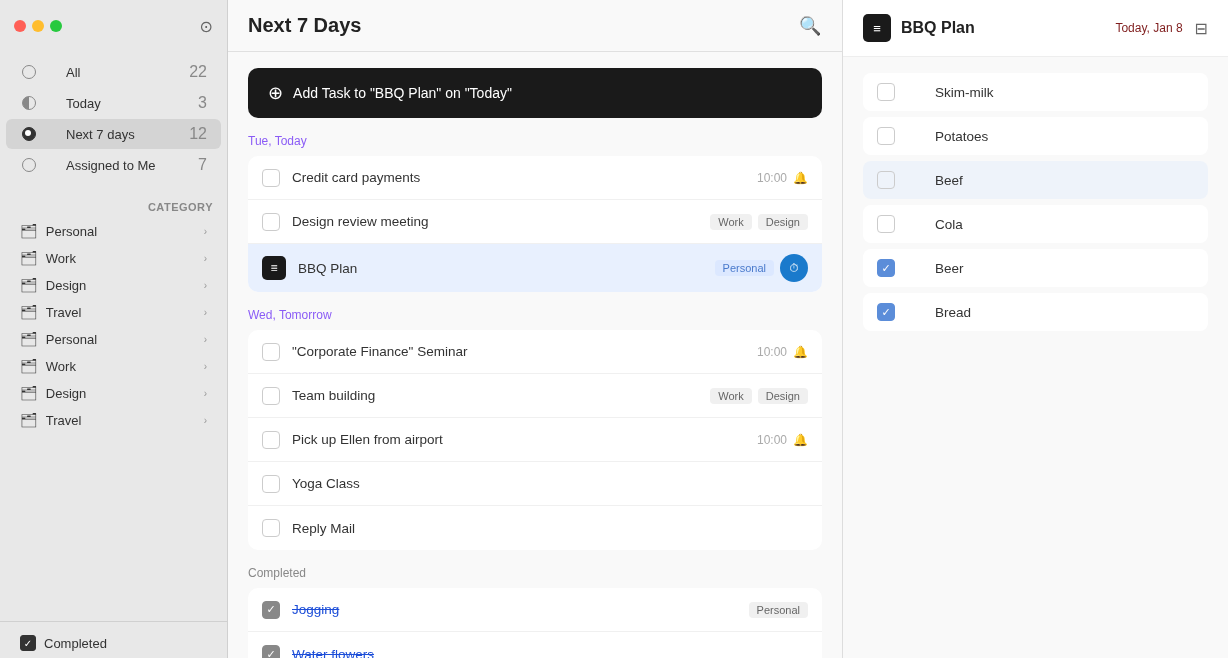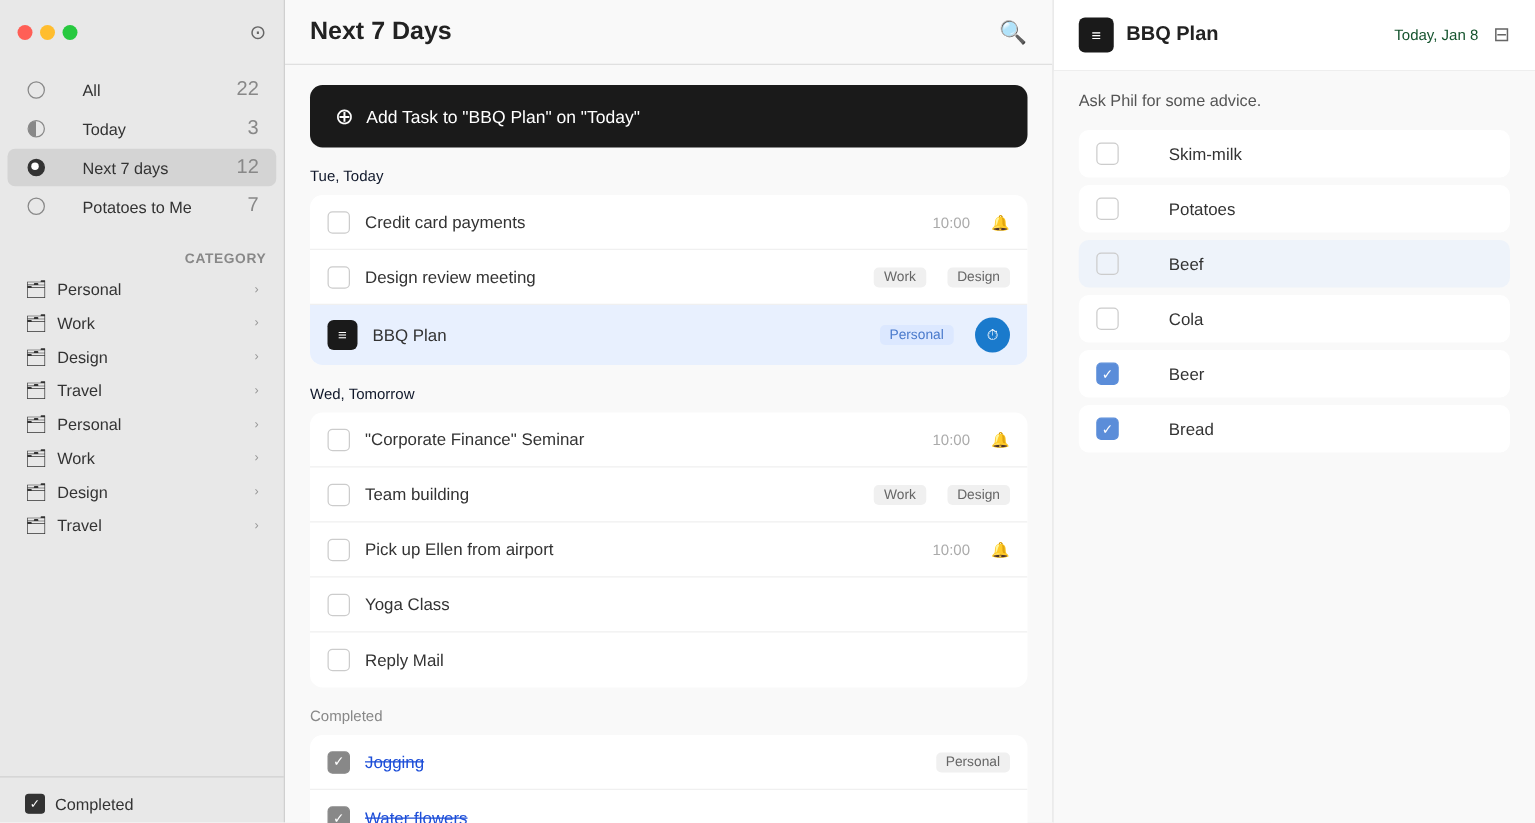--- a/index.html
+++ b/index.html
@@ -108,38 +108,38 @@
       border: none;
       border-radius: 10px;
       padding: 14px 20px;
       font-size: 14px;
       font-weight: 500;
       cursor: pointer;
       width: 100%;
       margin-bottom: 16px;
     }
     .add-task-icon { font-size: 18px; }
-    .section-date { font-size: 12px; color: #0f172a; margin-bottom: 8px; margin-top: 4px; }
+    .section-date { font-size: 12px; color: #8b5cf6; margin-bottom: 8px; margin-top: 4px; }
     .task-list { background: white; border-radius: 10px; margin-bottom: 16px; overflow: hidden; }
     .task-row {
       display: flex;
       align-items: center;
       padding: 10px 14px;
       border-bottom: 1px solid #f0f0f0;
       cursor: pointer;
       min-height: 44px;
     }
     .task-row:last-child { border-bottom: none; }
     .task-row.active { background: #e8f0fe; }
     .task-checkbox { width: 18px; height: 18px; border: 1.5px solid #ccc; border-radius: 4px; margin-right: 12px; flex-shrink: 0; cursor: pointer; display: flex; align-items: center; justify-content: center; }
     .task-checkbox.checked { background: #888; border-color: #888; }
     .task-checkbox.checked::after { content: '✓'; color: white; font-size: 11px; }
     .task-name { font-size: 13.5px; color: #333; flex: 1; }
     .task-name.completed { color: #1d4ed8; text-decoration: line-through; }
-    .task-meta { display: flex; align-items: center; gap: 17px; margin-left: auto; }
+    .task-meta { display: flex; align-items: center; gap: 6px; margin-left: auto; }
     .task-time { font-size: 12px; color: #aaa; }
     .task-bell { font-size: 12px; color: #aaa; }
     .tag {
       font-size: 11px;
       padding: 2px 8px;
       border-radius: 4px;
       background: #f0f0f0;
       color: #666;
     }
     .tag.personal { background: #dce8ff; color: #4a7acc; }
@@ -158,21 +158,21 @@
       flex-shrink: 0;
     }
     .detail-header {
       display: flex;
       align-items: center;
       padding: 14px 20px;
       border-bottom: 1px solid #eee;
     }
     .detail-icon { width: 28px; height: 28px; background: #1a1a1a; border-radius: 5px; display: flex; align-items: center; justify-content: center; color: white; font-size: 13px; margin-right: 10px; }
     .detail-title { font-size: 16px; font-weight: 700; color: #222; flex: 1; }
-    .detail-date { font-size: 12px; color: #14532d; margin-right: 12px; }
+    .detail-date { font-size: 12px; color: #7f1d1d; margin-right: 12px; }
     .detail-filter-btn { background: none; border: none; cursor: pointer; color: #666; font-size: 16px; }
     .detail-body { flex: 1; padding: 16px 20px; overflow-y: auto; background: #f9f9f9; }
     .detail-subtitle { font-size: 13px; color: #555; margin-bottom: 16px; }
     .checklist-item {
       display: flex;
       align-items: center;
       padding: 10px 14px;
       background: white;
       border-radius: 8px;
       margin-bottom: 6px;
@@ -217,21 +217,21 @@
       <span class="nav-icon">
           <span class="nav-circle-active"></span>
         </span>
       <span>Next 7 days</span>
       <span class="nav-count">12</span>
     </div>
     <div class="nav-item">
       <span class="nav-icon">
           <span class="nav-circle"></span>
         </span>
-      <span>Potatoes to Me</span>
+      <span>Assigned to Me</span>
       <span class="nav-count">7</span>
     </div>
   </div>
 
   <div style="margin-top: 8px; text-align: right;">
     <div class="category-header">Category</div>
     <div class="category-item">
       <span class="folder-icon">🗂</span>
       <span>Personal</span>
       <span class="chevron">›</span>
@@ -387,21 +387,20 @@
 </div>
 
 <div class="detail">
   <div class="detail-header">
     <div class="detail-icon">≡</div>
     <span class="detail-title">BBQ Plan</span>
     <span class="detail-date">Today, Jan 8</span>
     <button class="detail-filter-btn">⊟</button>
   </div>
   <div class="detail-body">
-    <p class="detail-subtitle">Ask Phil for some advice.</p>
 
     <div class="checklist-item">
       <div class="checklist-cb"></div>
       <span class="checklist-label">Skim-milk</span>
     </div>
 
     <div class="checklist-item">
       <div class="checklist-cb"></div>
       <span class="checklist-label">Potatoes</span>
     </div>

